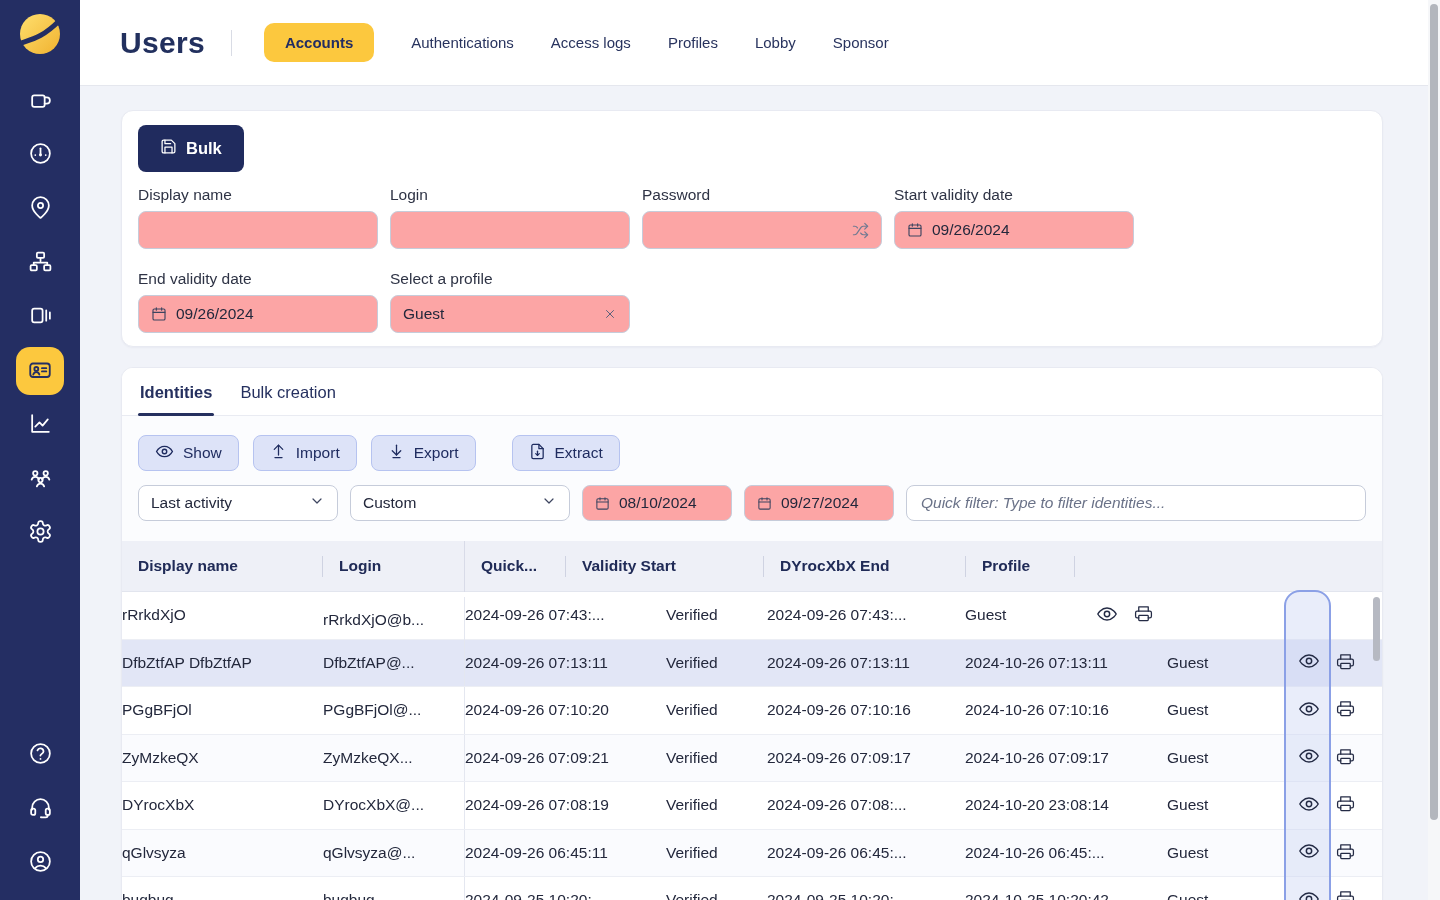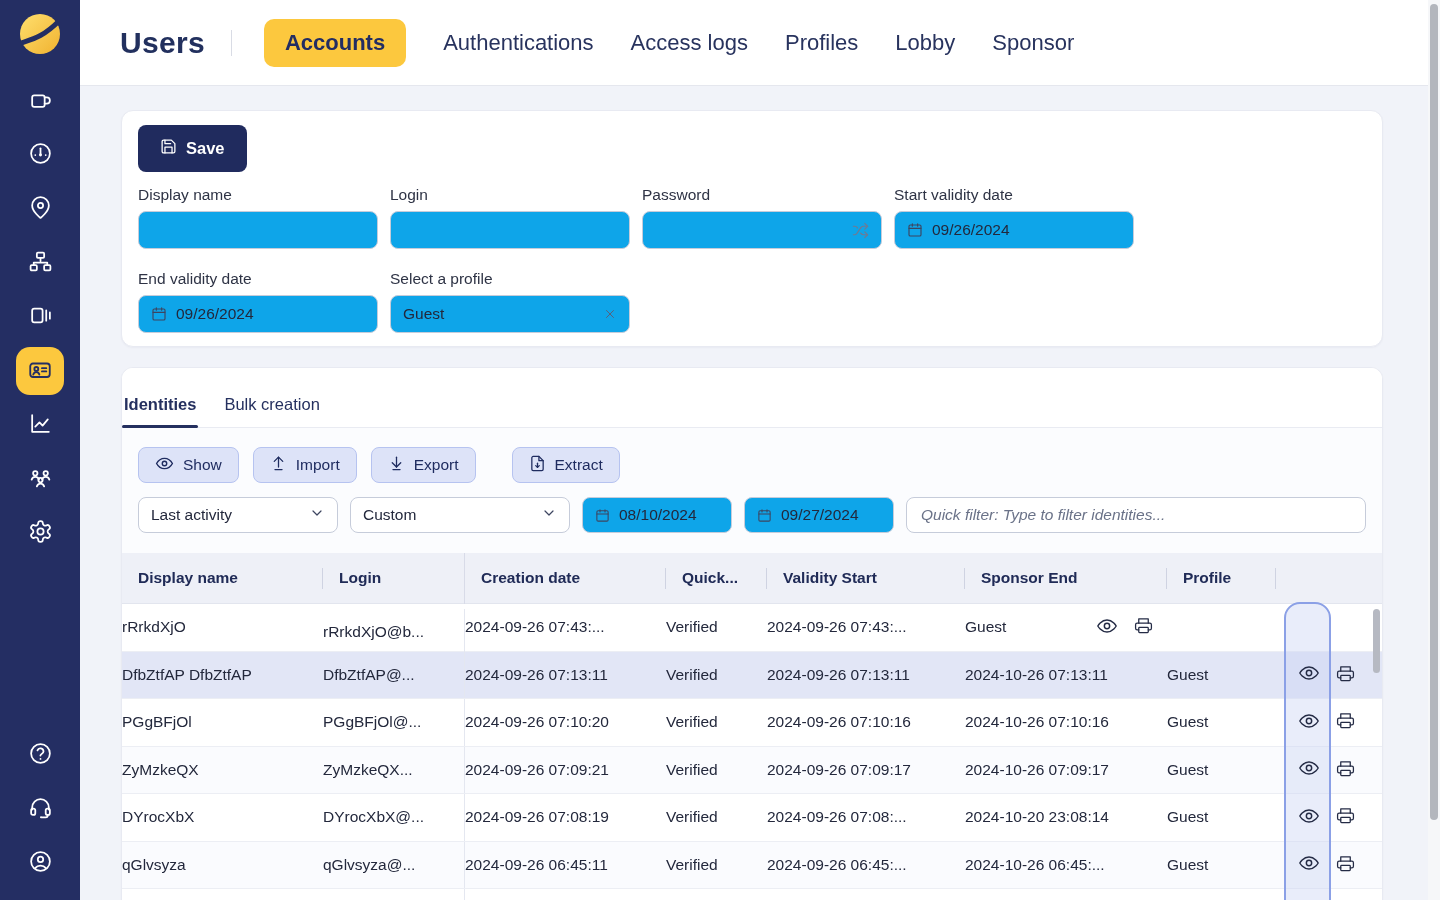--- a/index.html
+++ b/index.html
@@ -18,48 +18,48 @@
   .side-item.active { background:#fcc83e; }
   .side-item.active svg { stroke:#242e63; }
   .side-bottom { position:absolute; bottom:13px; display:flex; flex-direction:column; gap:6px; align-items:center; }
 
   
   .topbar { position:fixed; left:80px; top:0; width:1360px; height:86px; background:#ffffff;
             border-bottom:1px solid #e5e7ee; display:flex; align-items:center; z-index:10; }
   .page-title { margin-left:40px; font-size:30px; font-weight:700; color:#22305e; letter-spacing:.3px; }
   .title-divider { width:1px; height:26px; background:#d9dce5; margin-left:26px; }
   .top-tabs { margin-left:32px; display:flex; align-items:center; gap:37px; }
-  .top-tab { background:none; border:none; font-size:22px; color:#28335e; font-weight:500; padding:0; }
+  .top-tab { background:none; border:none; font-size:15px; color:#28335e; font-weight:500; padding:0; }
   .top-tab.active { background:#fcc83e; border-radius:10px; padding:11px 21px; font-weight:600; color:#232d62; }
 
   
   .content { position:absolute; left:80px; top:86px; width:1360px; }
   .card { background:#ffffff; border:1px solid #e8eaf2; border-radius:12px; margin-left:41px; width:1262px;
           box-shadow:0 1px 2px rgba(20,30,70,.04); }
 
   
   .form-card { margin-top:24px; height:237px; padding:14px 16px 0; }
   .save-btn { height:47px; padding:0 22px; background:#202b5e; color:#ffffff; border:none; border-radius:8px;
               font-size:16.5px; font-weight:700; display:flex; align-items:center; gap:9px; }
   .save-btn svg { stroke:#ffffff; fill:none; stroke-width:1.8; stroke-linecap:round; stroke-linejoin:round; }
   .form-grid { margin-top:14px; display:flex; flex-wrap:wrap; gap:21px 12px; }
   .field { width:240px; }
   .field-label { font-size:15.5px; color:#2e3345; margin-bottom:7px; display:block; }
-  .input-box { height:38px; border:1px solid #c6ccda; border-radius:8px; background:#0ea5e9; display:flex;
+  .input-box { height:38px; border:1px solid #c6ccda; border-radius:8px; background:#fca5a5; display:flex;
                align-items:center; padding:0 12px; gap:9px; }
   .input-box input { border:none; outline:none; width:100%; font-size:15.5px; color:#23283c; background:transparent;
                      font-family:"Liberation Sans", sans-serif; }
   .input-box .adorn { display:flex; align-items:center; }
   .input-box .adorn svg { stroke:#707a92; fill:none; stroke-width:1.7; stroke-linecap:round; stroke-linejoin:round; }
   .input-box .cal svg { stroke:#3d4560; }
   .date-text { font-size:15.5px; color:#23283c; }
 
   
   .table-card { margin-top:20px; height:560px; padding:0; overflow:hidden; position:relative; }
-  .card-tabs { height:60px; border-bottom:1px solid #e9ebf2; display:flex; align-items:flex-end; 
+  .card-tabs { height:48px; border-bottom:1px solid #e9ebf2; display:flex; align-items:flex-end; padding-left:16px;
                gap:24px; background:#fff; }
   .card-tab { font-size:16.5px; color:#25305f; padding:14px 2px 13px; position:relative; background:none; border:none; }
   .card-tab.active { font-weight:600; }
   .card-tab.active::after { content:""; position:absolute; left:0; right:0; bottom:-1px; height:3px; background:#25305f; border-radius:2px; }
   .card-lower { background:#fbfcfe; height:100%; }
 
   .actions-row { padding:19px 16px 0; display:flex; gap:14px; }
   .act-btn { height:36px; padding:0 16px; background:#dde3f8; border:1px solid #b6c3f0; border-radius:8px;
              color:#1f2c60; font-size:15.5px; font-weight:500; display:flex; align-items:center; gap:9px; }
   .act-btn svg { stroke:#1f2c60; fill:none; stroke-width:1.8; stroke-linecap:round; stroke-linejoin:round; }
@@ -228,21 +228,21 @@
 
 <main class="content">
 
   <section class="card form-card">
     <button class="save-btn">
       <span><svg width="17" height="17" viewBox="0 0 24 24">
             <path d="M19 21H5a2 2 0 0 1-2-2V5a2 2 0 0 1 2-2h11l5 5v11a2 2 0 0 1-2 2z"></path>
             <path d="M17 21v-8H7v8"></path>
             <path d="M7 3v5h8"></path>
           </svg></span>
-      <span>Save</span>
+      <span>Bulk</span>
     </button>
 
     <div class="form-grid">
       <div class="field">
         <label class="field-label">Display name</label>
         <div class="input-box">
             <input type="text" value="" style="">
           </div>
       </div>
       <div class="field">
@@ -377,24 +377,23 @@
             </span>
           <span class="date-text">09/27/2024</span>
         </div>
         <input class="quick-filter" type="text" placeholder="Quick filter: Type to filter identities..." style="">
       </div>
 
       <div class="table-wrap">
         <div class="t-head" id="t-head">
             <div class="th" style="width: 201px;">Display name</div>
             <div class="th pinned" style="width: 142px;">Login</div>
-            <div class="th" style="width: 201px;">Creation date</div>
             <div class="th" style="width: 101px;">Quick...</div>
             <div class="th" style="width: 198px;">Validity Start</div>
-            <div class="th" style="width: 202px;">Sponsor End</div>
+            <div class="th" style="width: 202px;">DYrocXbX End</div>
             <div class="th" style="width: 109px;">Profile</div>
             <div class="th-actions"></div>
           </div>
         <div id="t-body">
             <div class="t-row">
               <div class="td" style="width: 201px;">rRrkdXjO</div>
               <div class="td pinned" style="width: 142px; margin-top: 9px;">rRrkdXjO@b...</div>
               <div class="td" style="width: 201px;">2024-09-26 07:43:...</div>
               <div class="td" style="width: 101px;">Verified</div>
               <div class="td" style="width: 198px;">2024-09-26 07:43:...</div>

